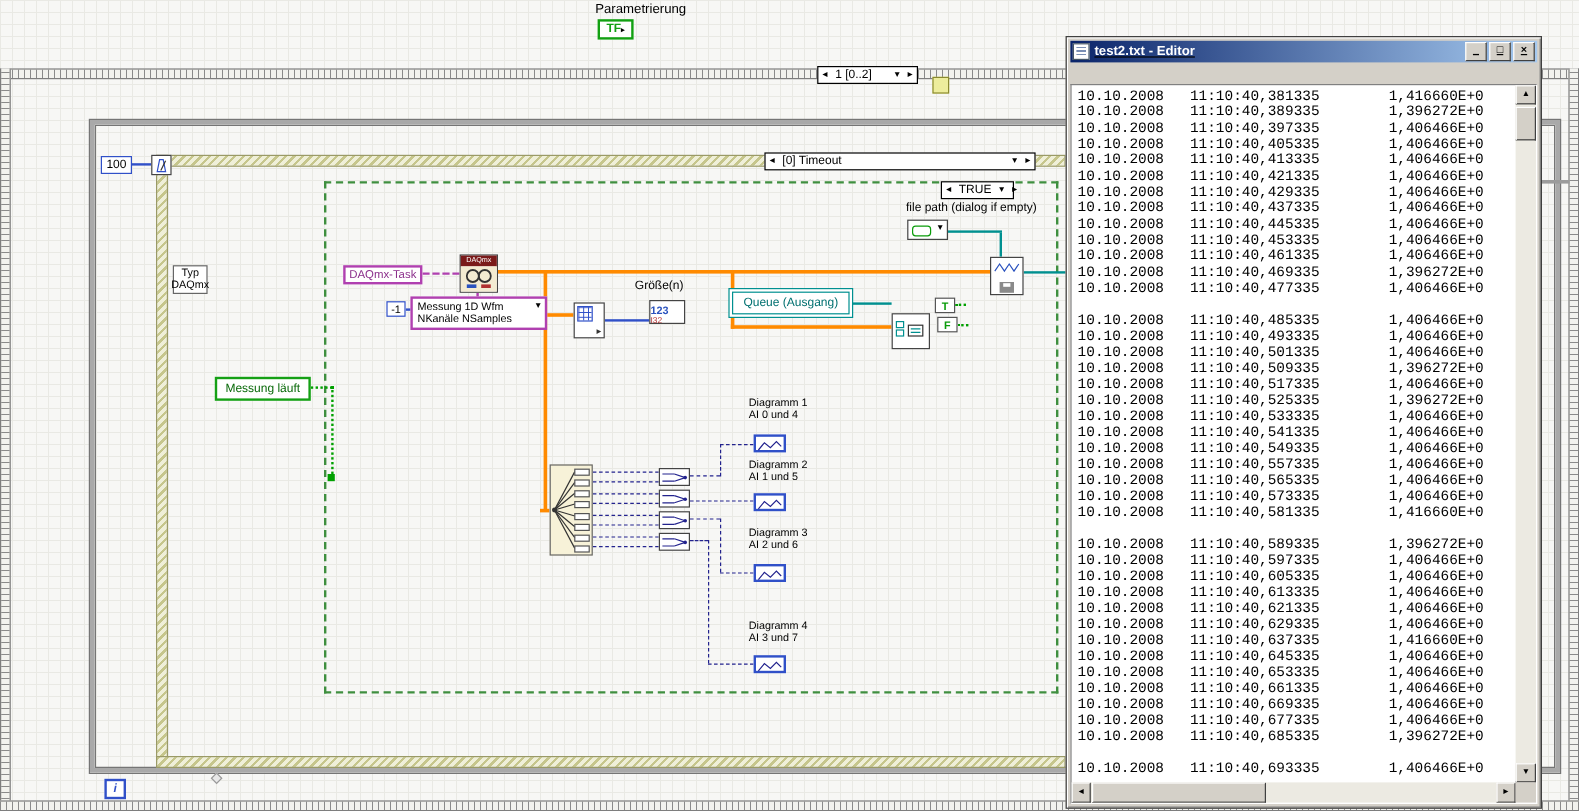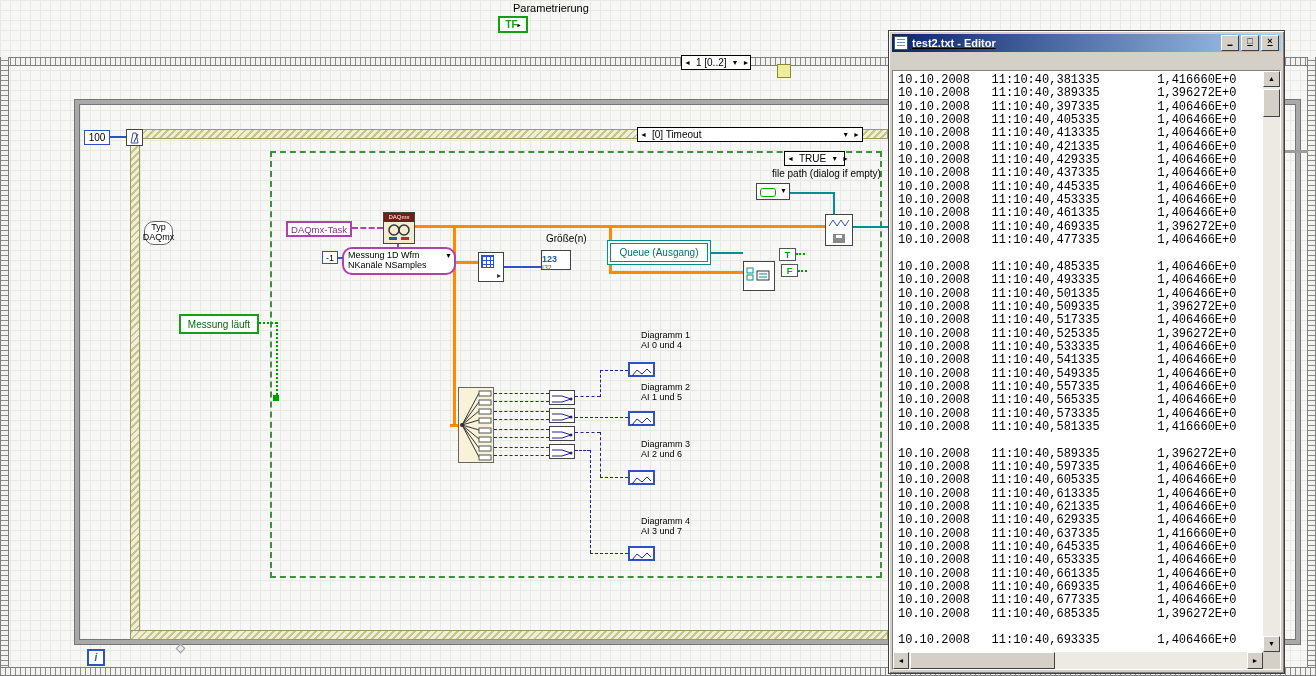--- a/index.html
+++ b/index.html
@@ -26,21 +26,21 @@
   .wo{background:#ff8a00;}
   .wt{background:#009090;}
   .wb{background:#3050c8;}
   .wnavy{border-top:1px dashed #23238e;height:0 !important;}
   .wnavyv{border-left:1px dashed #23238e;width:0 !important;}
   .wg{border-top:2px dotted #00a000;height:0 !important;}
   .wgv{border-left:2px dotted #00a000;width:0 !important;}
   .wp{border-top:2px dashed #b040b0;height:0 !important;}
   
   .licon{position:absolute;background:#fff;border:1px solid #444;box-sizing:border-box;z-index:3;}
-  .txt{position:absolute;color:#000;z-index:4;white-space:nowrap;margin-left:17px;}
+  .txt{position:absolute;color:#000;z-index:4;white-space:nowrap;}
   .cbox{position:absolute;box-sizing:border-box;background:#fff;z-index:3;display:flex;align-items:center;justify-content:center;}
   
   .np{position:absolute;left:888px;top:30px;width:395px;height:642px;background:#d4d0c8;
     border:1px solid #404040;box-shadow:inset 1px 1px 0 #fff,inset -1px -1px 0 #808080;z-index:10;}
   .np-title{position:absolute;left:3px;top:3px;right:3px;height:18px;
     background:linear-gradient(90deg,#0a246a,#a6caf0);display:flex;align-items:center;padding:0 2px;text-decoration:underline;}
   .np-title-text{color:#fff;font-weight:bold;font-size:11px;margin-left:4px;flex:1;}
   .np-btn{width:16px;height:14px;background:#d4d0c8;border:1px solid;border-color:#fff #404040 #404040 #fff;
     font-size:9px;line-height:11px;text-align:center;color:#000;margin-left:2px;font-weight:bold;}
   .np-menu{position:absolute;left:3px;top:21px;right:3px;height:18px;background:#d4d0c8;display:flex;align-items:center;font-size:11px;}
@@ -49,39 +49,39 @@
     border:1px solid;border-color:#808080 #fff #fff #808080;overflow:hidden;}
   .np-text{position:absolute;left:5px;top:3px;right:20px;bottom:20px;overflow:hidden;
     font-family:"Liberation Mono","DejaVu Sans Mono",monospace;font-size:12px;line-height:13.35px;
     white-space:pre;color:#000;margin:0;}
   .sb-v{position:absolute;top:0;right:0;width:17px;bottom:17px;background:#eceae2;}
   .sb-h{position:absolute;left:0;right:17px;bottom:0;height:17px;background:#eceae2;}
   .sb-btn{position:absolute;width:17px;height:16px;background:#d4d0c8;border:1px solid;border-color:#fff #404040 #404040 #fff;
     box-sizing:border-box;font-size:7px;text-align:center;line-height:14px;color:#000;}
   .sb-thumb{position:absolute;background:#d4d0c8;border:1px solid;border-color:#fff #404040 #404040 #fff;box-sizing:border-box;}
   .sb-corner{position:absolute;right:0;bottom:0;width:17px;height:17px;background:#d4d0c8;}
-  .mini{font-size:9px;line-height:1.1;border-radius:10px;}
+  .mini{font-size:9px;line-height:1.1;}
 </style>
 </head>
 <body>
 
 <div class="stage">
 
   <div class="txt" style="left:496px;top:2px;font-size:11px;">Parametrierung</div>
   <div class="cbox" style="left:498px;top:16px;width:30px;height:17px;border:2px solid #12a012;font-size:10px;font-weight:bold;color:#12a012;">
       <span>TF</span>
       <span style="font-size:6px;color:#000;">▸</span>
     </div>
 
   <div class="abs film-h" style="left:0;top:57px;width:1316px;height:9px;"></div>
   <div class="abs film-v" style="left:0;top:57px;width:9px;height:619px;"></div>
   <div class="abs film-v" style="left:1307px;top:57px;width:9px;height:619px;"></div>
   <div class="abs film-h" style="left:0;top:667px;width:1316px;height:9px;"></div>
 
-  <div class="selector abs" style="left:681px;top:55px;width:70px;height:15px;">
+  <div class="selector abs" style="left:681px;top:55px;width:84px;height:15px;">
     <span class="ar">◄</span>
     <span class="lbl">1 [0..2]</span>
     <span class="sp"></span>
     <span class="ar">▼</span>
     <span class="ar">►</span>
   </div>
   <div class="abs" style="left:777px;top:64px;width:14px;height:14px;background:#eded9c;border:1px solid #8a8a30;z-index:3;"></div>
 
   <div class="abs whileloop" style="left:75px;top:100px;width:1225px;height:544px;"></div>
   <div class="cbox" style="left:87px;top:649px;width:18px;height:17px;border:2px solid #3050c8;color:#3050c8;font-size:10px;font-weight:bold;font-style:italic;">

